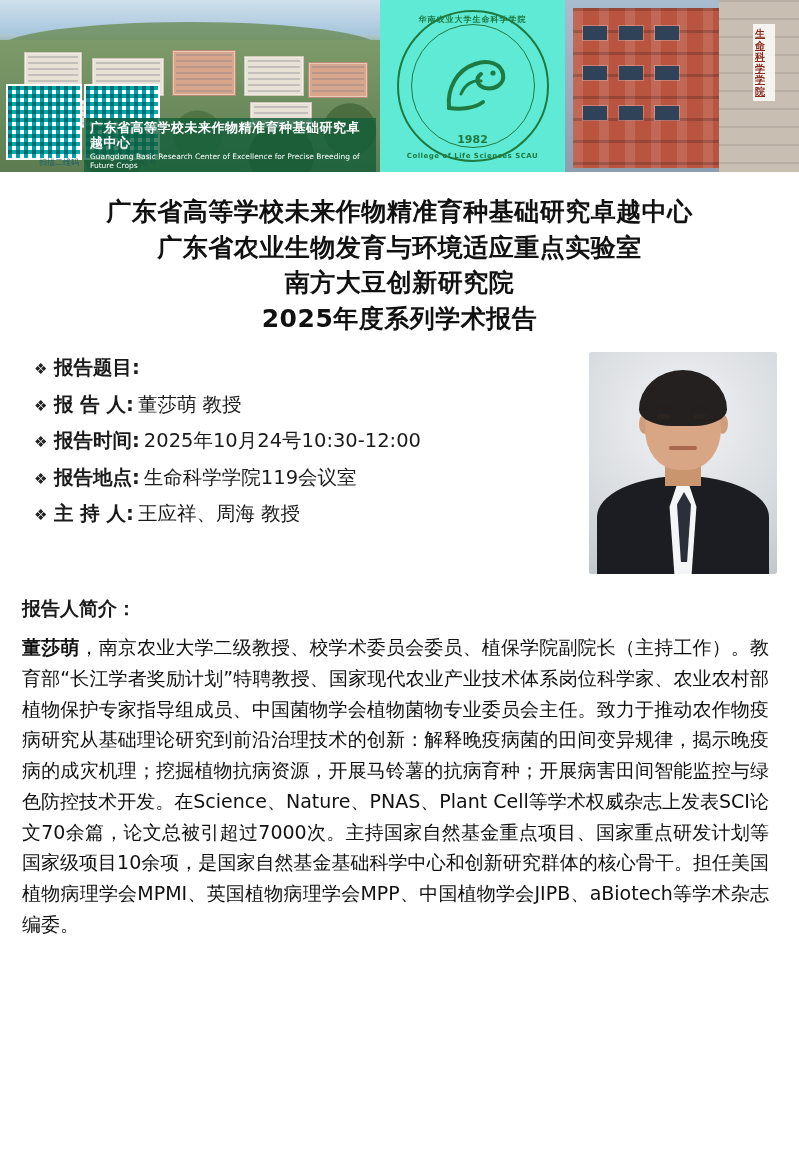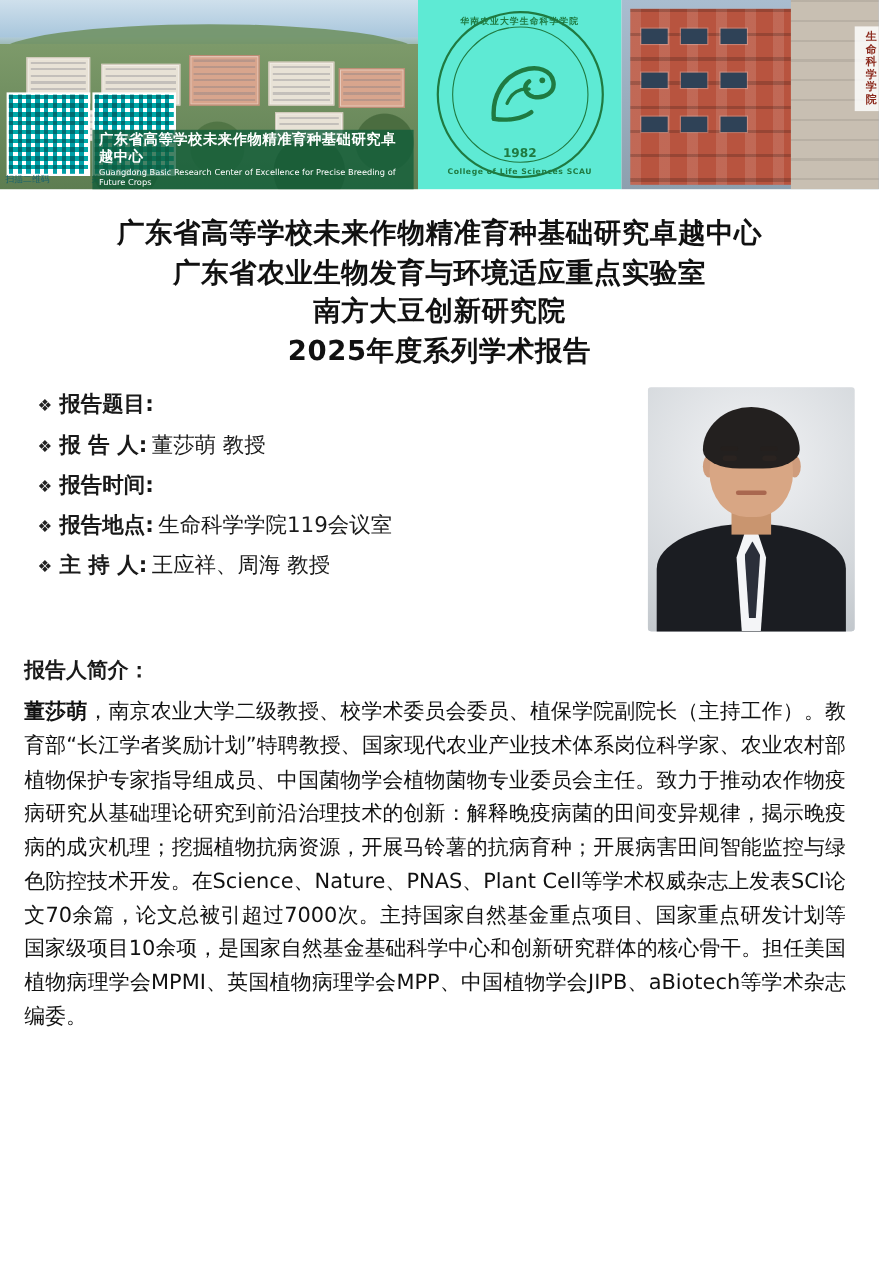--- a/index.html
+++ b/index.html
@@ -84,21 +84,21 @@
   }
   .qr2 {
     left: 84px;
   }
   .qr-caption {
     position: absolute;
     top: 157px;
     font-size: 8px;
     color: #15616d;
     width: 74px;
-    text-align: left;
+    text-align: right;
   }
   .qr-caption.a { left: 5px; }
   .qr-caption.b { left: 83px; }
 
   .banner-title-band {
     position: absolute;
     left: 84px;
     top: 118px;
     width: 292px;
     background: rgba(17,94,58,.78);
@@ -191,29 +191,30 @@
     box-shadow: 0 0 0 1px rgba(255,255,255,.25);
   }
   .bldg-side {
     position: absolute;
     right: 0; top: 0; width: 80px; height: 172px;
     background: #c8bfb2;
     background-image: repeating-linear-gradient(to bottom, rgba(0,0,0,.08) 0 2px, transparent 2px 18px);
   }
   .bldg-sign {
     position: absolute;
-    right: 0; top: 24px;
+    right: 24px; top: 24px;
     width: 18px;
     padding: 4px 2px;
     background: rgba(255,255,255,.82);
     color: #8c2b1e;
     font-size: 10px;
     line-height: 1.15;
-    text-align: right;
-    font-weight: bold;
+    text-align: left;
+    font-weight: bold;
+    text-decoration: underline;
   }
 
   
   .title-block {
     text-align: center;
     margin: 22px 0 0 0;
     color: #111;
   }
   .title-block div {
     font-size: 25px;
@@ -433,20 +434,21 @@
 
   <div class="info-row">
     <span class="bullet">❖</span>
     <span class="info-label">报 告 人:</span>
     <span class="info-value">董莎萌 教授</span>
   </div>
 
   <div class="info-row">
     <span class="bullet">❖</span>
     <span class="info-label">报告时间:</span>
+    <span class="info-value">2025年10月24号10:30-12:00</span>
   </div>
 
   <div class="info-row">
     <span class="bullet">❖</span>
     <span class="info-label">报告地点:</span>
     <span class="info-value">生命科学学院119会议室</span>
   </div>
 
   <div class="info-row">
     <span class="bullet">❖</span>

